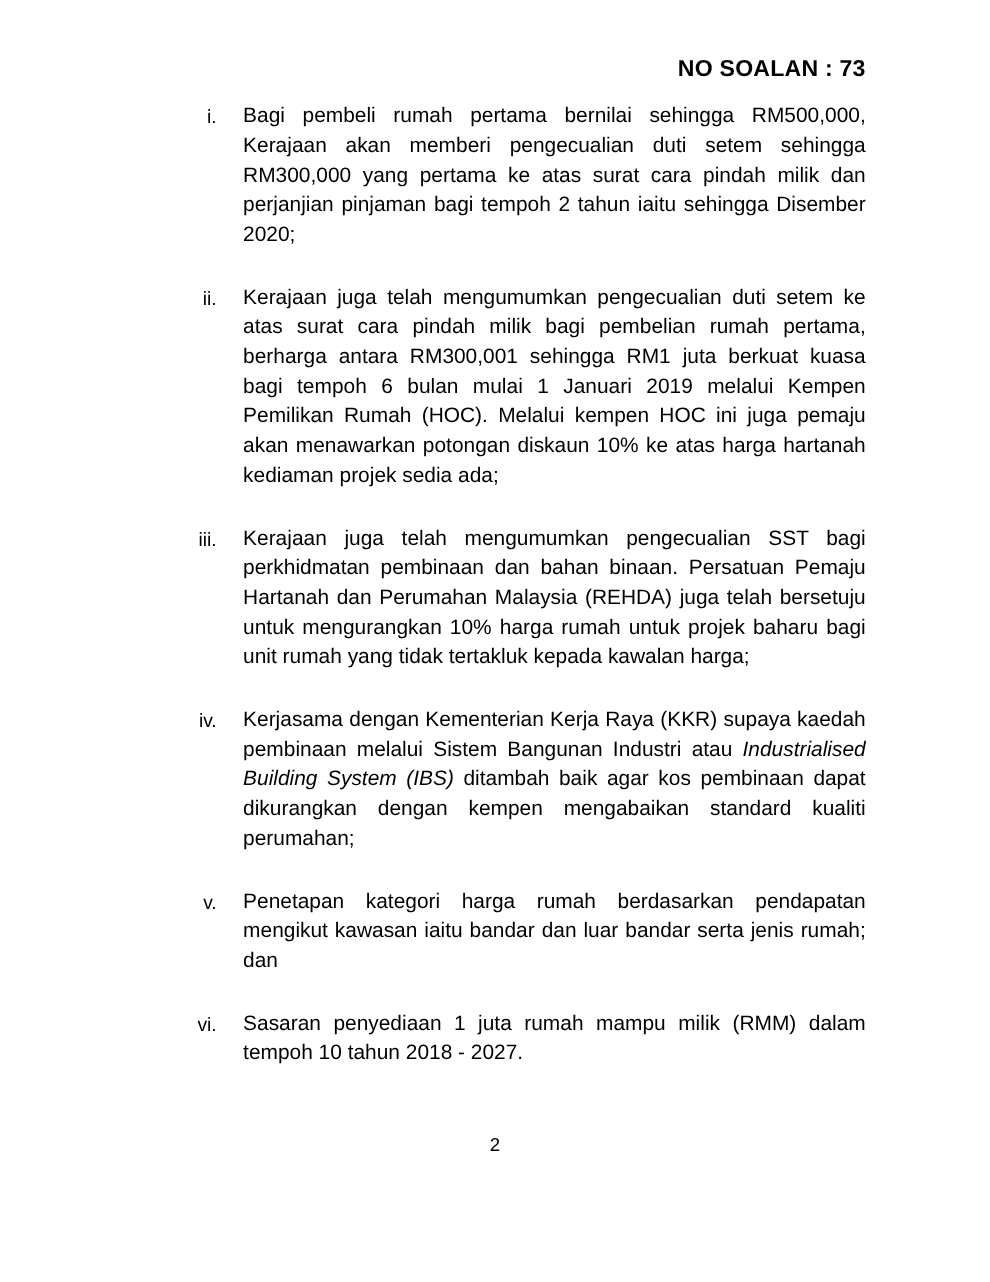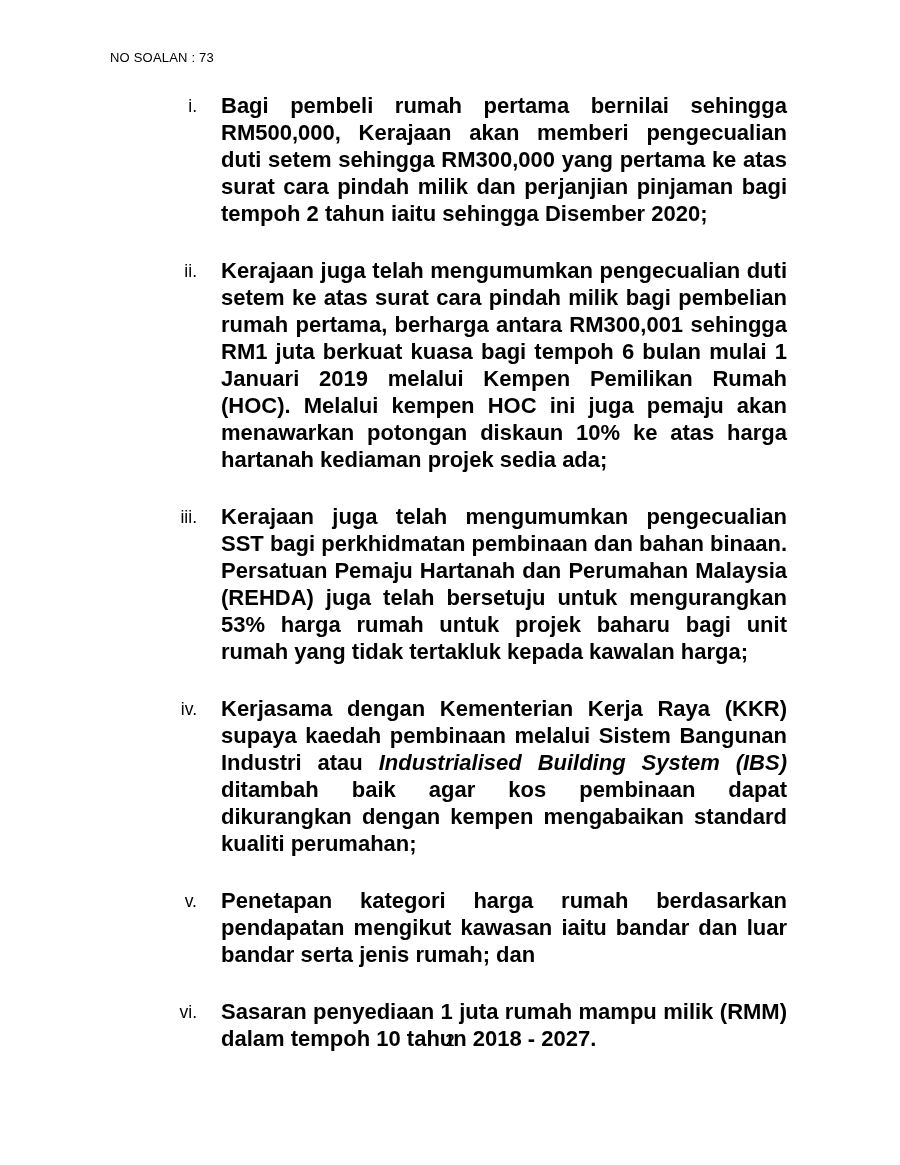--- a/index.html
+++ b/index.html
@@ -14,22 +14,23 @@
     background: #ffffff;
     font-family: "Liberation Sans", sans-serif;
     color: #000000;
     overflow: hidden;
   }
   .header {
     position: absolute;
     top: 50px;
     left: 110px;
     width: 677px;
-    font-size: 13px;
-    font-weight: normal;
+    text-align: right;
+    font-size: 21px;
+    font-weight: bold;
     letter-spacing: 0.2px;
     line-height: 1.2;
   }
   .body-block {
     position: absolute;
     top: 92px;
     left: 165px;
     width: 622px;
   }
   .item {
@@ -44,26 +45,25 @@
     flex: 0 0 32px;
     width: 32px;
     text-align: right;
     font-size: 17.5px;
     line-height: 27px;
     padding-top: 1px;
   }
   .item-text {
     flex: 1 1 auto;
     padding-left: 24px;
-    font-size: 22px;
+    font-size: 19px;
     line-height: 27px;
     text-align: justify;
     text-justify: inter-word;
     hyphens: none;
-    font-weight: bold;
   }
   .item-text i {
     font-style: italic;
   }
   .page-number {
     position: absolute;
     top: 1031px;
     left: 0;
     width: 900px;
     text-align: center;
@@ -85,21 +85,21 @@
       <div class="item-text">Bagi pembeli rumah pertama bernilai sehingga RM500,000, Kerajaan akan memberi pengecualian duti setem sehingga RM300,000 yang pertama ke atas surat cara pindah milik dan perjanjian pinjaman bagi tempoh 2 tahun iaitu sehingga Disember 2020;</div>
     </div>
 
     <div class="item">
       <div class="marker">ii.</div>
       <div class="item-text">Kerajaan juga telah mengumumkan pengecualian duti setem ke atas surat cara pindah milik bagi pembelian rumah pertama, berharga antara RM300,001 sehingga RM1 juta berkuat kuasa bagi tempoh 6 bulan mulai 1 Januari 2019 melalui Kempen Pemilikan Rumah (HOC). Melalui kempen HOC ini juga pemaju akan menawarkan potongan diskaun 10% ke atas harga hartanah kediaman projek sedia ada;</div>
     </div>
 
     <div class="item">
       <div class="marker">iii.</div>
-      <div class="item-text">Kerajaan juga telah mengumumkan pengecualian SST bagi perkhidmatan pembinaan dan bahan binaan. Persatuan Pemaju Hartanah dan Perumahan Malaysia (REHDA) juga telah bersetuju untuk mengurangkan 53% harga rumah untuk projek baharu bagi unit rumah yang tidak tertakluk kepada kawalan harga;</div>
+      <div class="item-text">Kerajaan juga telah mengumumkan pengecualian SST bagi perkhidmatan pembinaan dan bahan binaan. Persatuan Pemaju Hartanah dan Perumahan Malaysia (REHDA) juga telah bersetuju untuk mengurangkan 10% harga rumah untuk projek baharu bagi unit rumah yang tidak tertakluk kepada kawalan harga;</div>
     </div>
 
     <div class="item">
       <div class="marker">iv.</div>
       <div class="item-text">
         <span>Kerjasama dengan Kementerian Kerja Raya (KKR) supaya kaedah pembinaan melalui Sistem Bangunan Industri atau </span><i>Industrialised Building System (IBS)</i><span> ditambah baik agar kos pembinaan dapat dikurangkan dengan kempen mengabaikan standard kualiti perumahan;</span>
       </div>
     </div>
 
     <div class="item">

